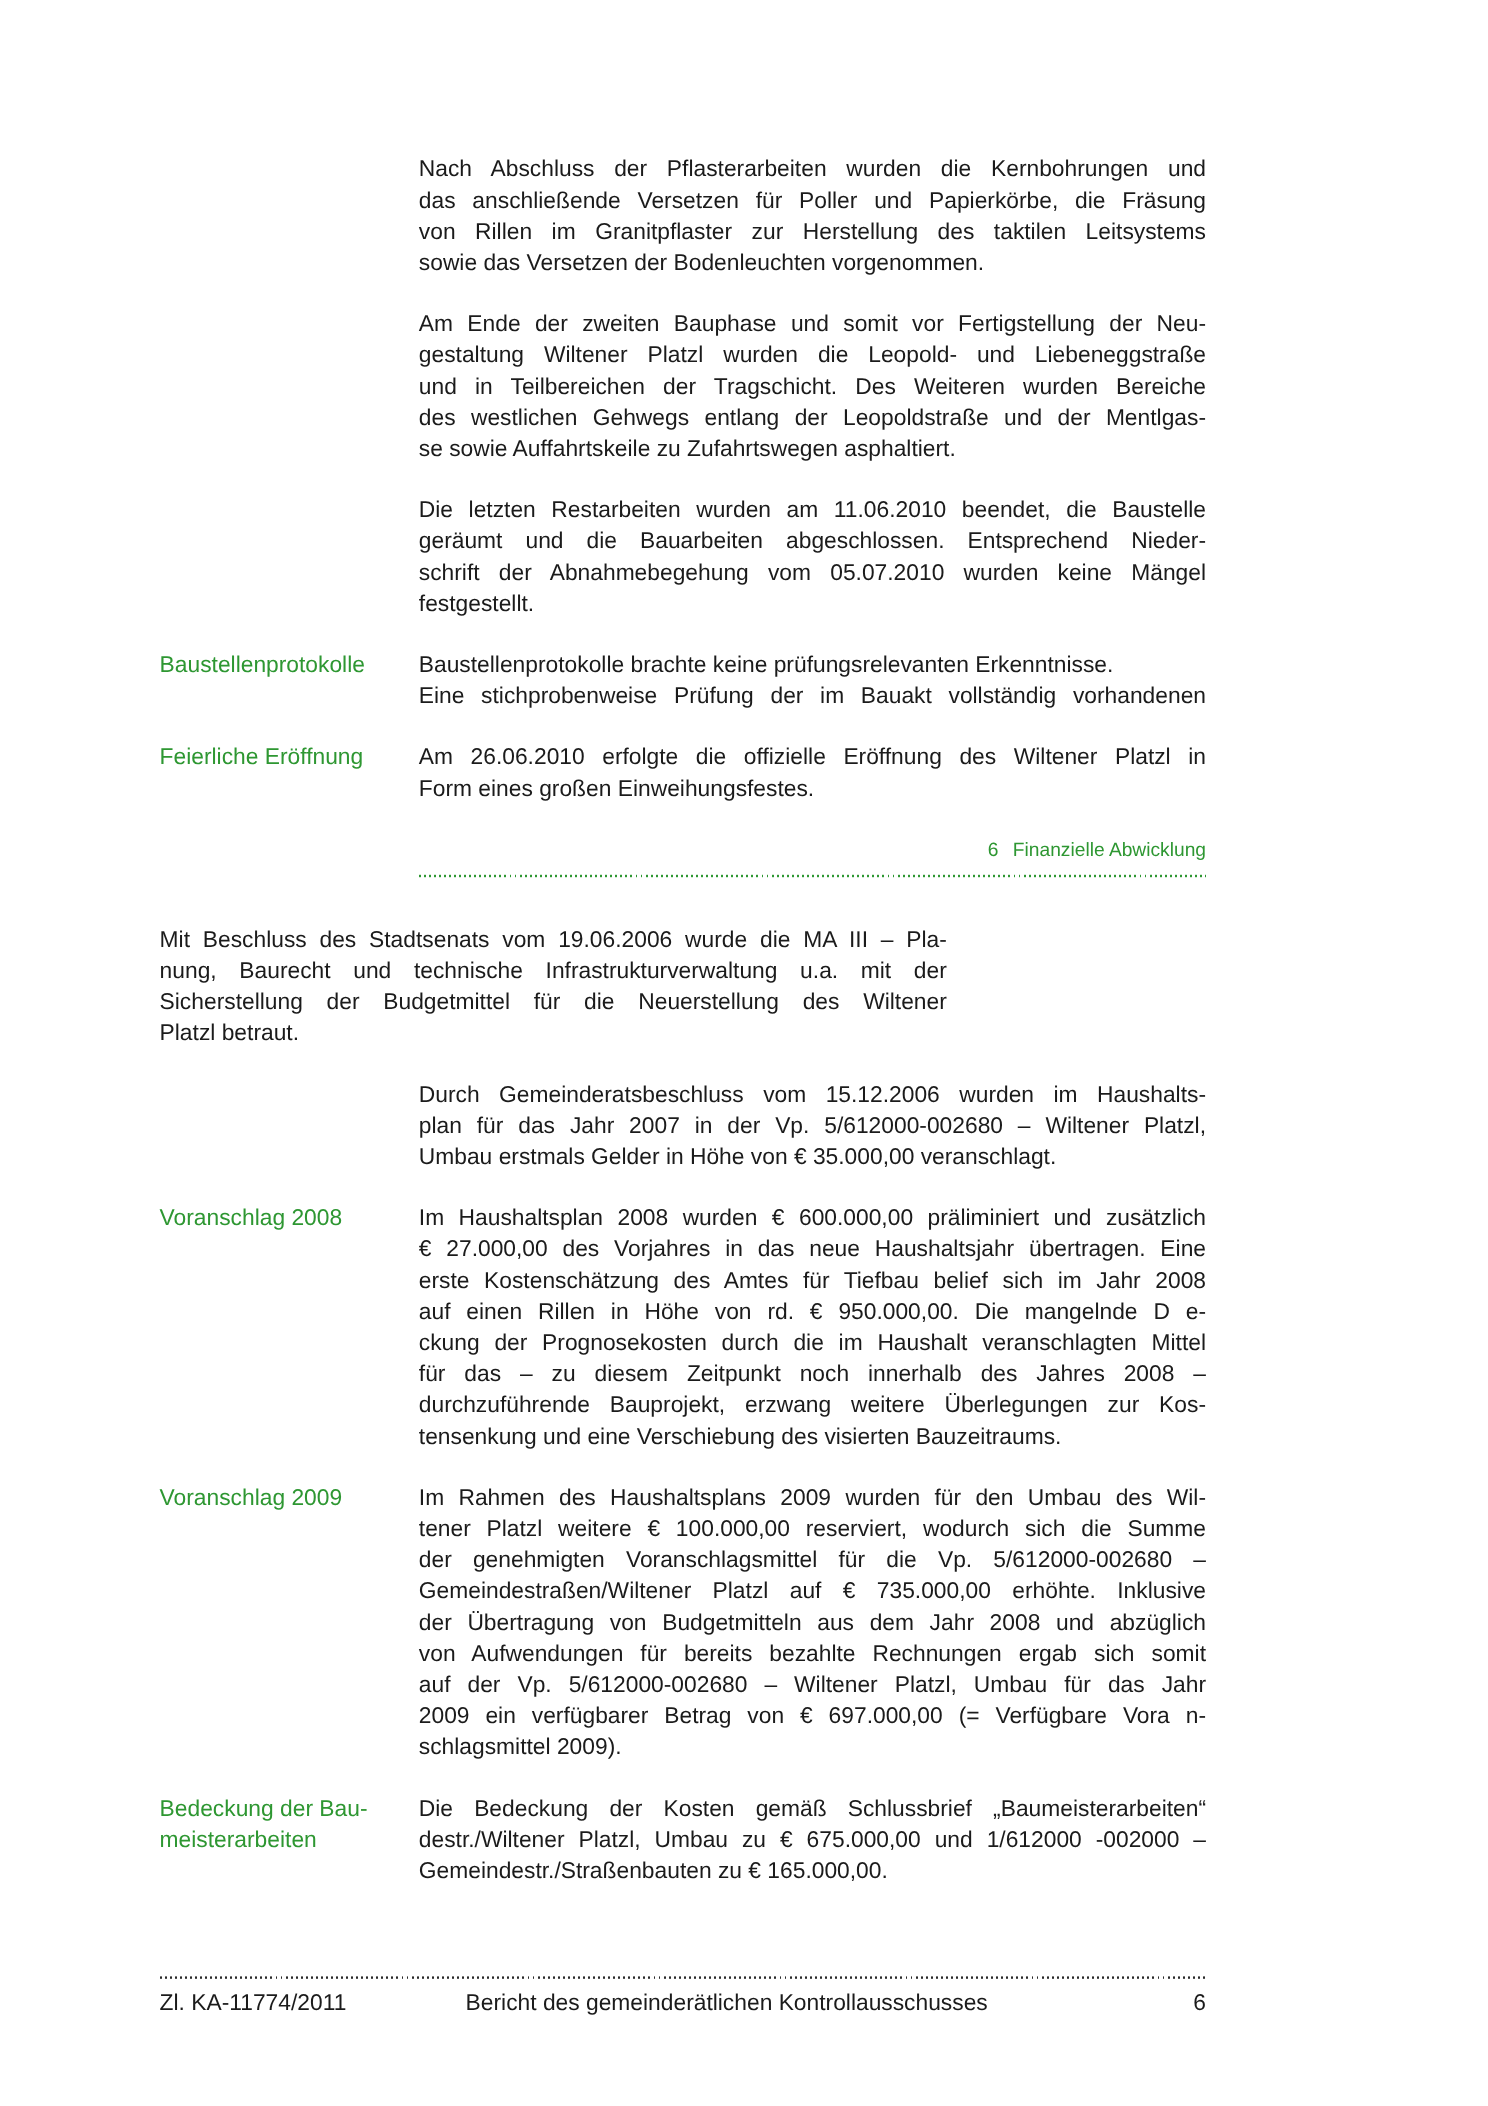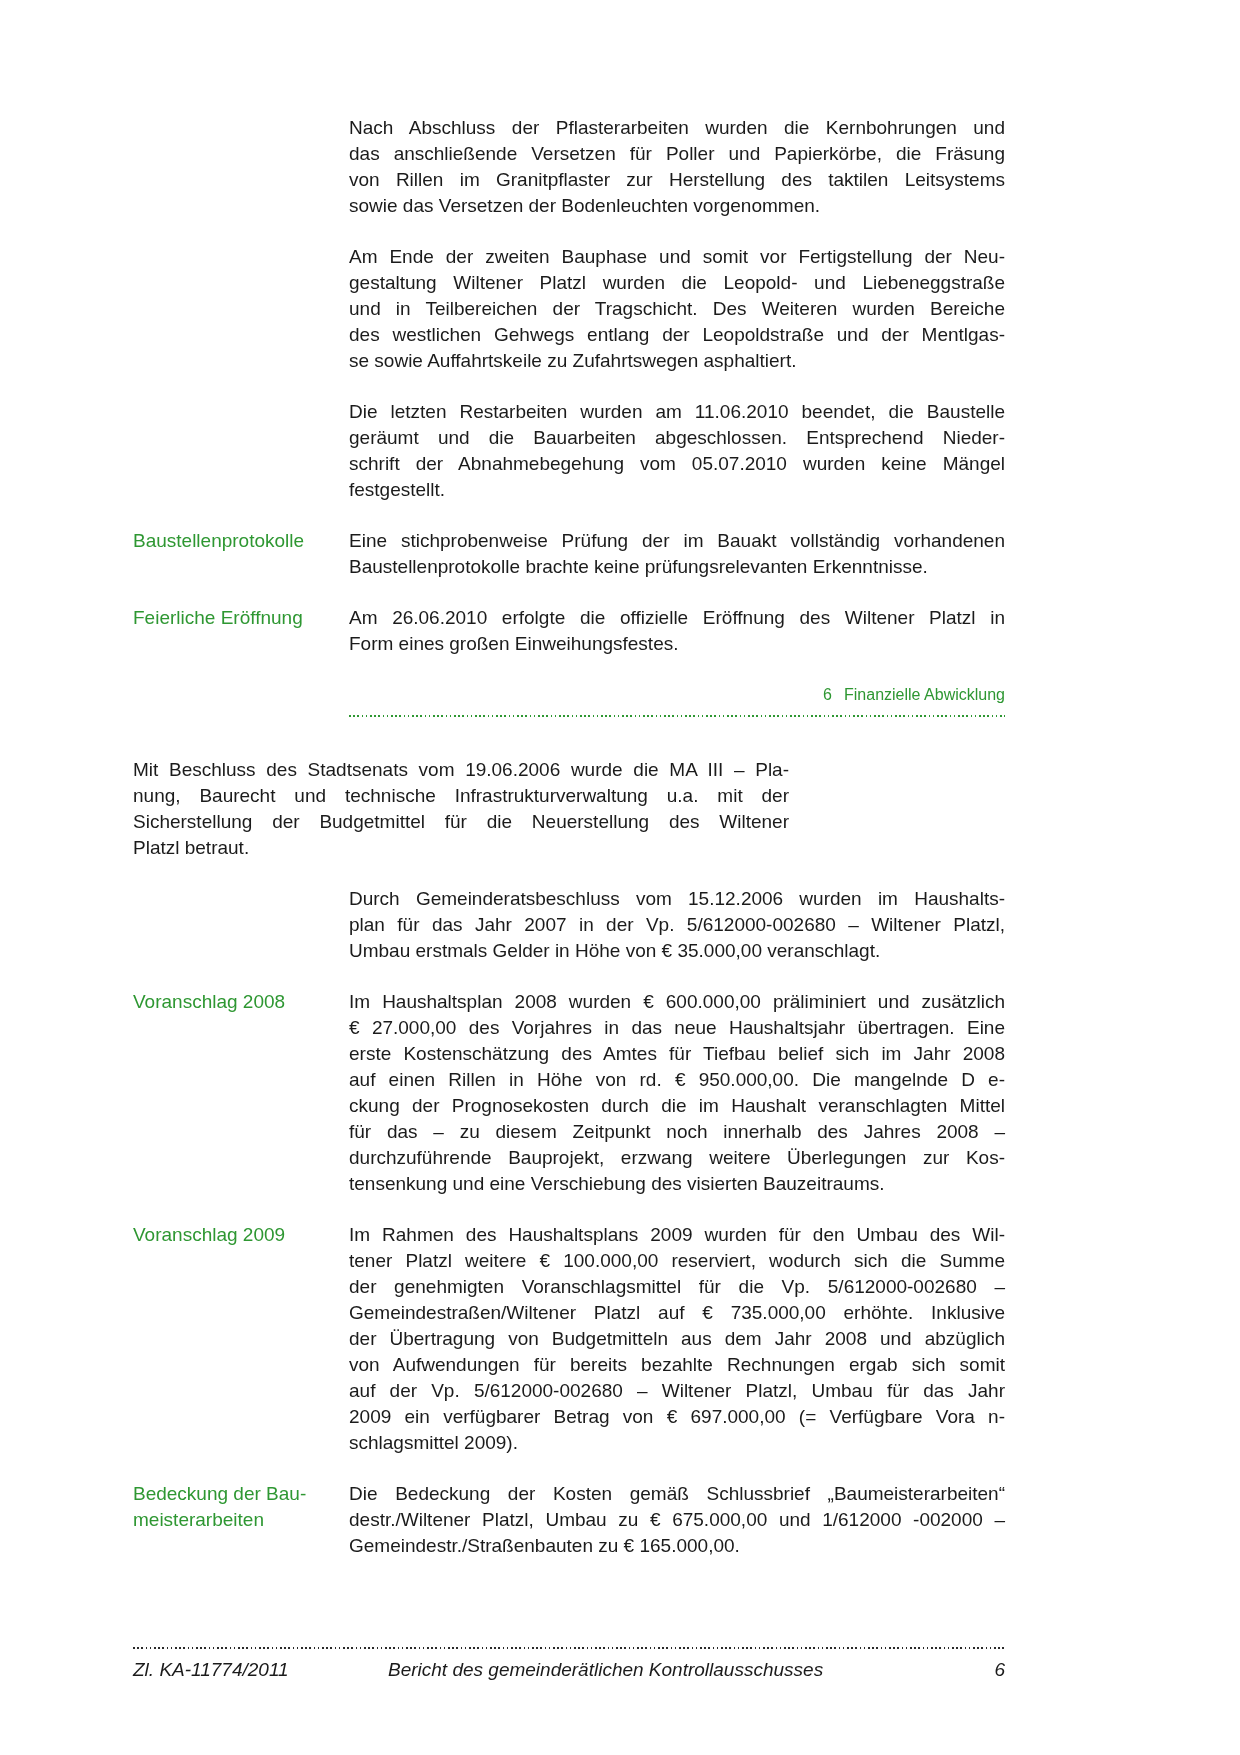--- a/index.html
+++ b/index.html
@@ -11,21 +11,21 @@
     position:relative;
     width:1240px;height:1755px;
     background:#ffffff;
     font-family:"Liberation Sans", sans-serif;
     color:var(--ink);
     overflow:hidden;
     margin:0 auto;
   }
   .content{
     position:absolute;
-    left:133px;top:115px;
+    left:133px;top:129px;
     width:872px;
   }
   .row{
     display:flex;
     margin-bottom:25px;
   }
   .label-col{
     flex:0 0 216px;
     color:var(--green);
     font-size:19px;
@@ -56,21 +56,20 @@
     height:2px;
     margin-top:7px;
     background:repeating-linear-gradient(90deg, var(--green) 0 1.6px, transparent 1.6px 4.2px);
   }
   .footer{
     position:absolute;
     left:133px;top:1647px;
     width:872px;
     font-size:19px;
     line-height:24px;
-    font-style:italic;
   }
   .footer-rule{
     height:2px;
     background:repeating-linear-gradient(90deg, #2a2a2a 0 1.6px, transparent 1.6px 4.2px);
   }
   .footer-row{
     display:flex;
     align-items:baseline;
     padding-top:9px;
   }
@@ -109,22 +108,22 @@
           <div class="text-line just">geräumt und die Bauarbeiten abgeschlossen. Entsprechend Nieder-</div>
           <div class="text-line just">schrift der Abnahmebegehung vom 05.07.2010 wurden keine Mängel</div>
           <div class="text-line last">festgestellt.</div>
         </div>
       </div>
       <div class="row">
         <div class="label-col">
           <div class="label-line">Baustellenprotokolle</div>
         </div>
         <div class="body-col">
+          <div class="text-line last">Baustellenprotokolle brachte keine prüfungsrelevanten Erkenntnisse.</div>
           <div class="text-line just">Eine stichprobenweise Prüfung der im Bauakt vollständig vorhandenen</div>
-          <div class="text-line last">Baustellenprotokolle brachte keine prüfungsrelevanten Erkenntnisse.</div>
         </div>
       </div>
       <div class="row">
         <div class="label-col">
           <div class="label-line">Feierliche Eröffnung</div>
         </div>
         <div class="body-col">
           <div class="text-line just">Am 26.06.2010 erfolgte die offizielle Eröffnung des Wiltener Platzl in</div>
           <div class="text-line last">Form eines großen Einweihungsfestes.</div>
         </div>

